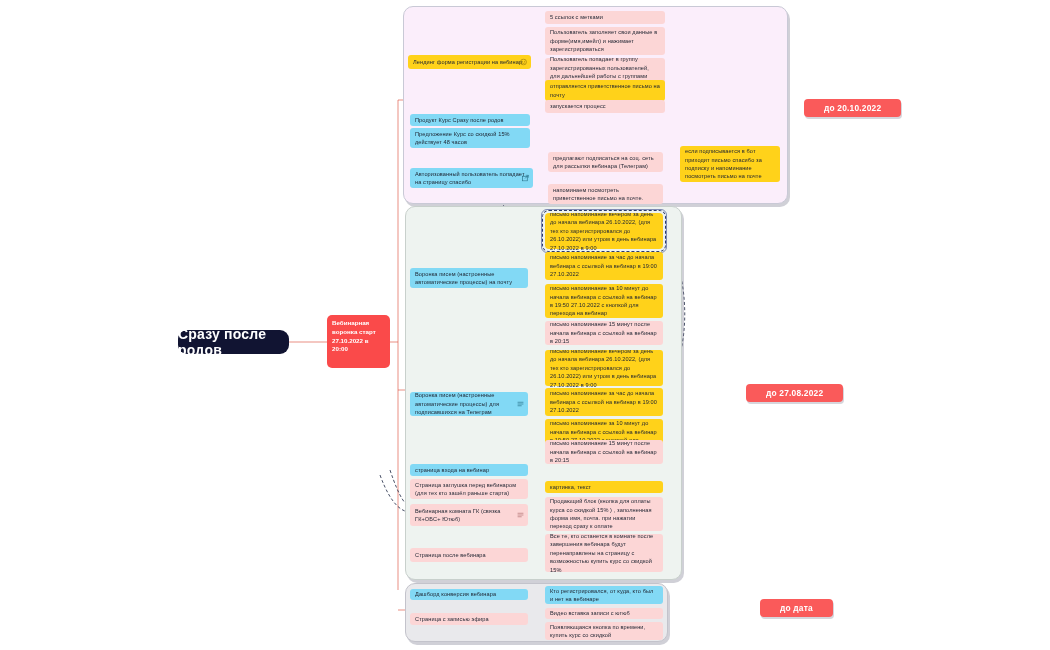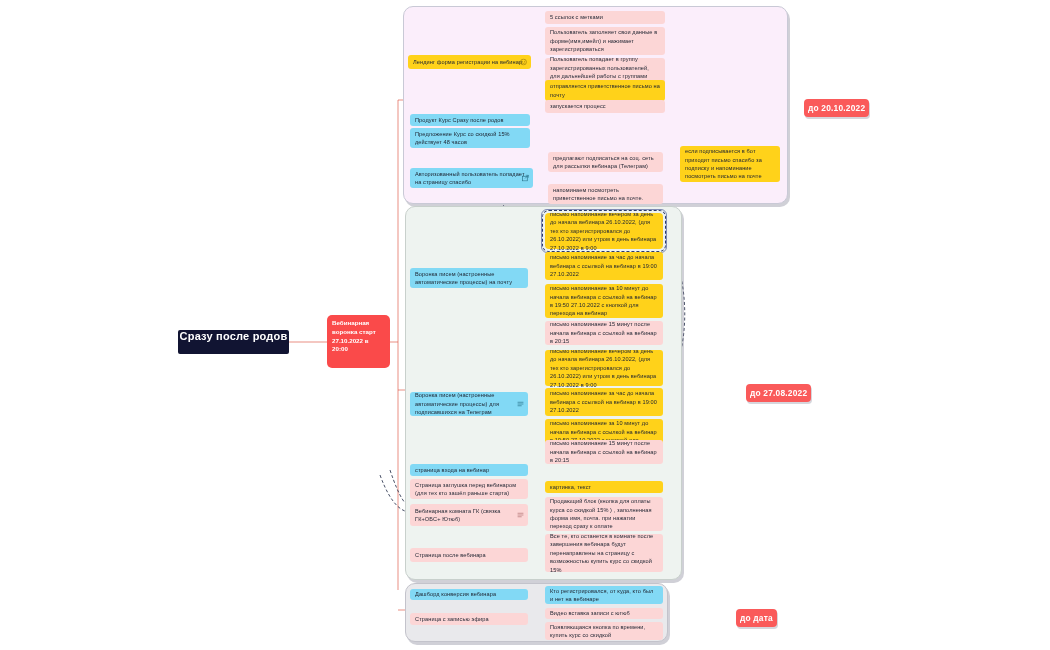--- a/index.html
+++ b/index.html
@@ -21,33 +21,33 @@
   
   .node{position:absolute;box-sizing:border-box;border-radius:3px;
         padding:3px 5px;font-size:5.6px;line-height:1.5;color:#1d2330;
         letter-spacing:.1px;display:flex;align-items:center;}
   .node .txt{display:block;width:100%;}
   .blue{background:#82d9f5;}
   .pink{background:#fcd6d6;}
   .yellow{background:#ffd21a;}
 
   .root{position:absolute;left:178px;top:330px;width:111px;height:24px;
-        background:#111432;border-radius:2px;color:#fff;font-size:11px;
-        font-weight:bold;display:flex;justify-content:center;
+        background:#111432;border-radius:9px;color:#fff;font-size:14px;
+        font-weight:bold;display:flex;align-items:center;justify-content:center;
         letter-spacing:.2px;}
   .start{position:absolute;left:327px;top:315px;width:63px;height:53px;
         background:#fa4a4a;border-radius:5px;color:#ffffff;font-size:6.2px;
         font-weight:bold;line-height:1.42;padding:4px 5px;box-sizing:border-box;}
 
   .datebadge{position:absolute;background:#fa5a5a;color:#fff;border-radius:4px;
-        font-size:8.4px;font-weight:bold;padding:4px 4px;letter-spacing:.2px;
+        font-size:8.4px;font-weight:bold;padding:4px 20px;letter-spacing:.2px;
         box-shadow:1px 2px 0 rgba(120,120,140,.3);}
   #badge-1{left:804px;top:99px;}
   #badge-2{left:746px;top:384px;}
-  #badge-3{left:736px;top:599px;margin-top:10px;}
+  #badge-3{left:760px;top:599px;}
 
   .selected{outline:1.2px dashed #2a3a6a;outline-offset:2px;border-radius:4px;}
   .selected::after{content:"";position:absolute;inset:-4px;border:1px solid #7f8bb5;border-radius:6px;}
 
   .nicon{position:absolute;right:4px;top:50%;transform:translateY(-50%);
          width:7px;height:7px;opacity:.85;}
   .nicon svg{display:block;width:7px;height:7px;}
 </style>
 </head>
 <body>

